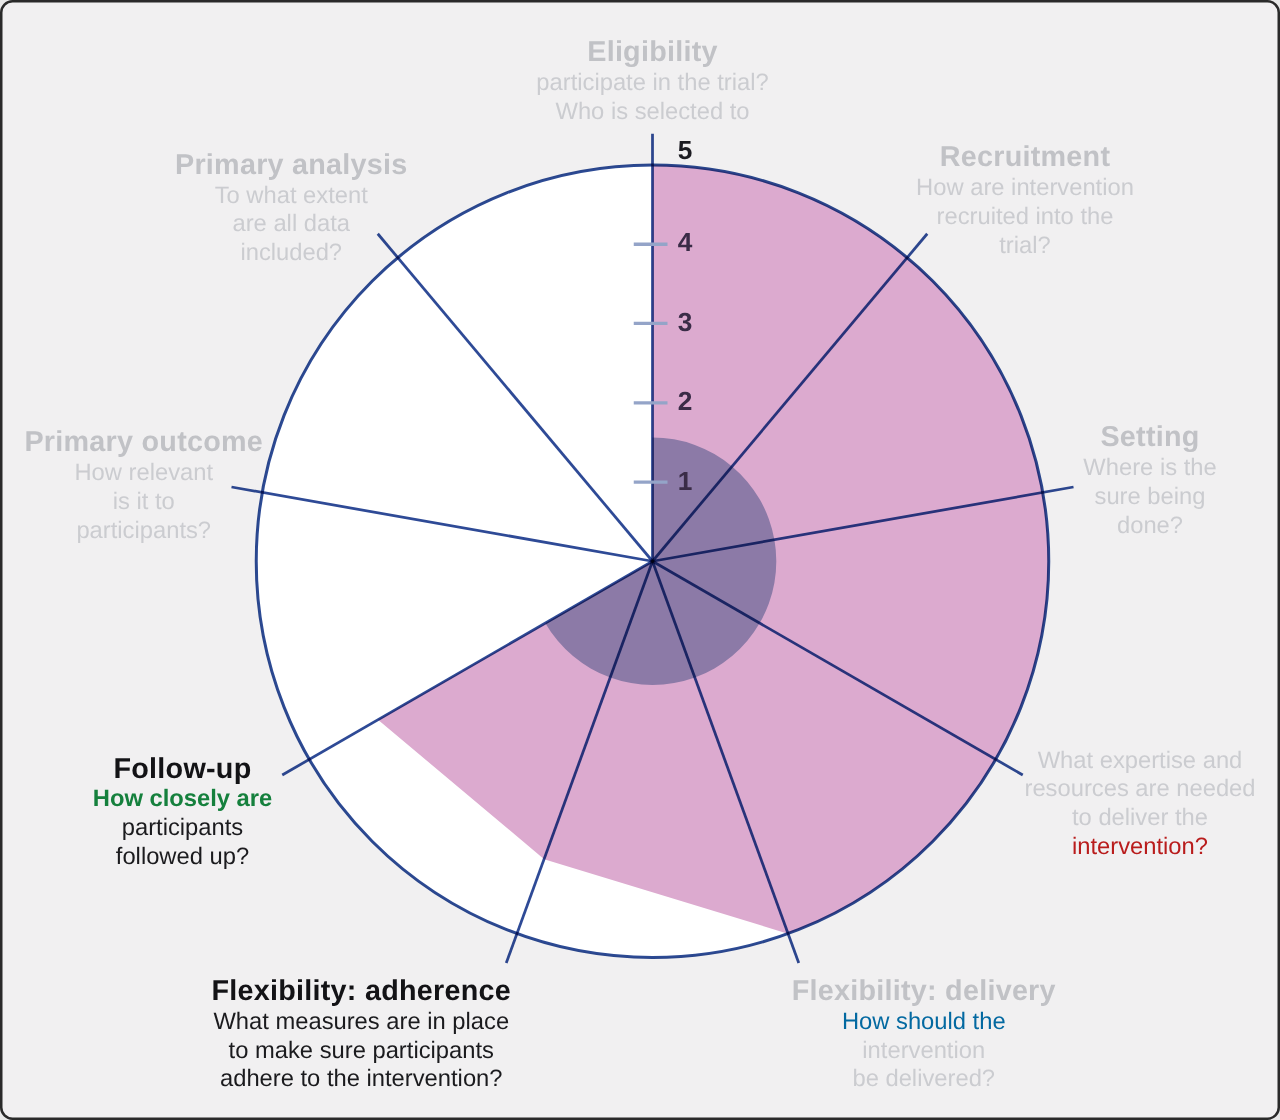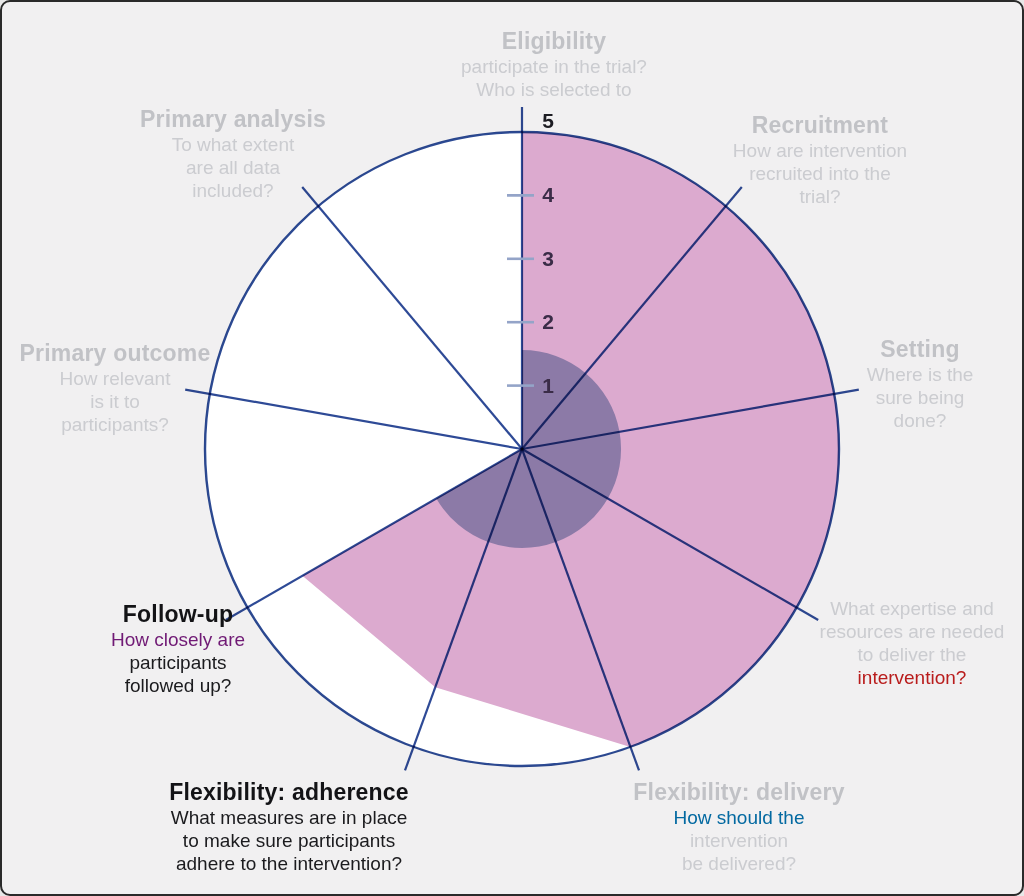--- a/index.html
+++ b/index.html
@@ -34,21 +34,21 @@
       <line x1="520" y1="447" x2="223.8" y2="618.0" stroke="#2e4a96" stroke-width="2.2" style="mix-blend-mode:multiply"></line>
       <line x1="520" y1="447" x2="183.2" y2="387.6" stroke="#2e4a96" stroke-width="2.2" style="mix-blend-mode:multiply"></line>
       <line x1="520" y1="447" x2="300.2" y2="185.0" stroke="#2e4a96" stroke-width="2.2" style="mix-blend-mode:multiply"></line>
       <circle cx="520" cy="447" r="317" fill="none" stroke="#2c4a94" stroke-width="2.4" style="mix-blend-mode:multiply"></circle>
       <line x1="505" y1="383.6" x2="532" y2="383.6" stroke="#94a4c8" stroke-width="2.6"></line>
       <line x1="505" y1="320.2" x2="532" y2="320.2" stroke="#94a4c8" stroke-width="2.6"></line>
       <line x1="505" y1="256.8" x2="532" y2="256.8" stroke="#94a4c8" stroke-width="2.6"></line>
       <line x1="505" y1="193.4" x2="532" y2="193.4" stroke="#94a4c8" stroke-width="2.6"></line>
     </svg>
   <div id="labels">
-      <div class="domain" style="left: 552px; top: 26px;">
+      <div class="domain" style="left: 520px; top: 26px;">
         <div class="t" style="color: rgb(193, 194, 198);">Eligibility</div>
         <div class="q" style="color: rgb(203, 204, 208);">participate in the trial?</div>
         <div class="q" style="color: rgb(203, 204, 208);">Who is selected to</div>
       </div>
       <div class="domain" style="left: 818px; top: 110px;">
         <div class="t" style="color: rgb(193, 194, 198);">Recruitment</div>
         <div class="q" style="color: rgb(203, 204, 208);">How are intervention</div>
         <div class="q" style="color: rgb(203, 204, 208);">recruited into the</div>
         <div class="q" style="color: rgb(203, 204, 208);">trial?</div>
       </div>
@@ -69,33 +69,33 @@
         <div class="q" style="color: #0369a1;">How should the</div>
         <div class="q" style="color: rgb(203, 204, 208);">intervention</div>
         <div class="q" style="color: rgb(203, 204, 208);">be delivered?</div>
       </div>
       <div class="domain" style="left: 287px; top: 777px;">
         <div class="t" style="color: rgb(19, 19, 22);">Flexibility: adherence</div>
         <div class="q" style="color: rgb(27, 27, 30);">What measures are in place</div>
         <div class="q" style="color: rgb(27, 27, 30);">to make sure participants</div>
         <div class="q" style="color: rgb(27, 27, 30);">adhere to the intervention?</div>
       </div>
-      <div class="domain" style="left: 144px; top: 599px; margin-left: 32px;">
+      <div class="domain" style="left: 144px; top: 599px;">
         <div class="t" style="color: rgb(19, 19, 22);">Follow-up</div>
-        <div class="q" style="color: #701a75;">How closely are</div>
+        <div class="q" style="color: #15803d; font-weight: bold;">How closely are</div>
         <div class="q" style="color: rgb(27, 27, 30);">participants</div>
         <div class="q" style="color: rgb(27, 27, 30);">followed up?</div>
       </div>
       <div class="domain" style="left: 113px; top: 338px;">
         <div class="t" style="color: rgb(193, 194, 198);">Primary outcome</div>
         <div class="q" style="color: rgb(203, 204, 208);">How relevant</div>
         <div class="q" style="color: rgb(203, 204, 208);">is it to</div>
         <div class="q" style="color: rgb(203, 204, 208);">participants?</div>
       </div>
-      <div class="domain" style="left: 231px; top: 104px;">
+      <div class="domain" style="left: 231px; top: 116px;">
         <div class="t" style="color: rgb(193, 194, 198);">Primary analysis</div>
         <div class="q" style="color: rgb(203, 204, 208);">To what extent</div>
         <div class="q" style="color: rgb(203, 204, 208);">are all data</div>
         <div class="q" style="color: rgb(203, 204, 208);">included?</div>
       </div>
     </div>
   <div id="ticks">
       <div class="ticknum" style="left: 546px; top: 383.6px; color: rgb(58, 44, 71);">1</div>
       <div class="ticknum" style="left: 546px; top: 320.2px; color: rgb(58, 44, 71);">2</div>
       <div class="ticknum" style="left: 546px; top: 256.8px; color: rgb(58, 44, 71);">3</div>

